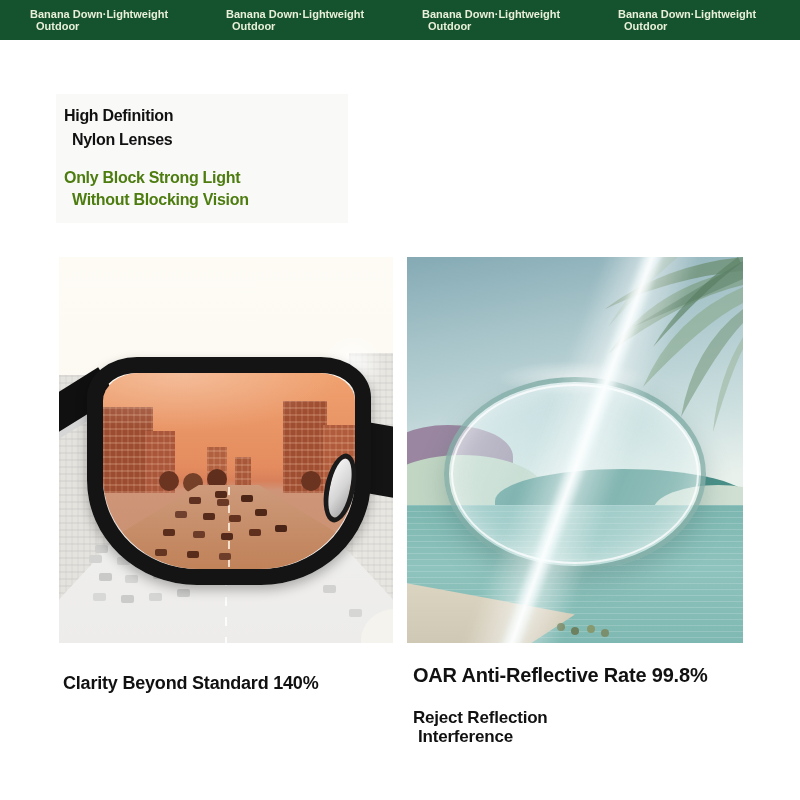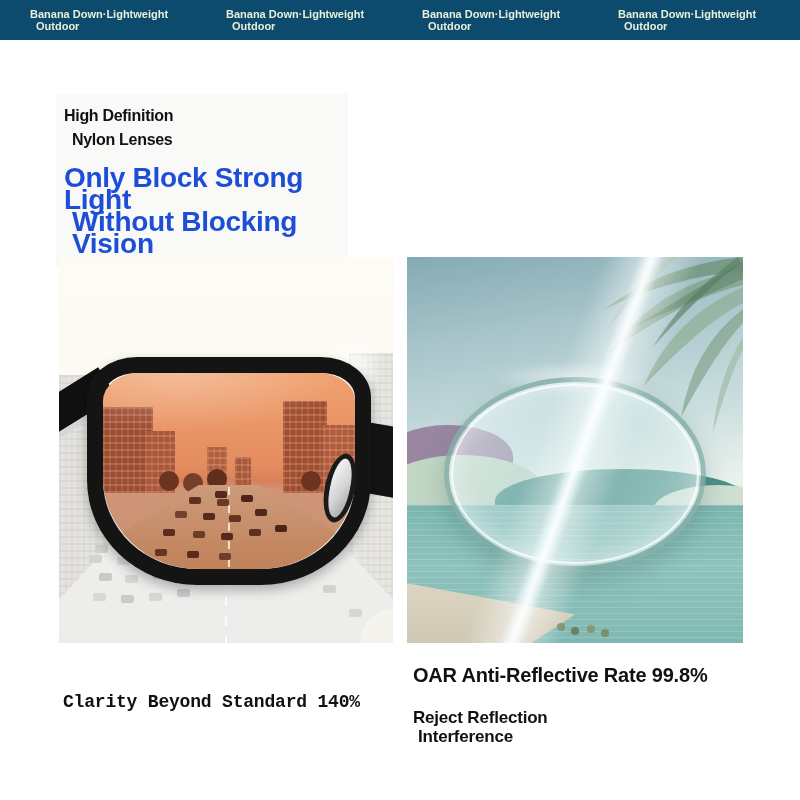--- a/index.html
+++ b/index.html
@@ -1,30 +1,30 @@
 <!DOCTYPE html>
 <html><head>
 <meta charset="utf-8">
 <style>
   * { margin:0; padding:0; box-sizing:border-box; }
   html,body { background:#ffffff; }
   body { font-family:"Liberation Sans", sans-serif; }
   .page { position:relative; width:800px; height:800px; background:#ffffff; overflow:hidden; margin:0 auto; }
 
   
-  .top-bar { position:absolute; left:0; top:0; width:800px; height:40px; background:#0c4a6e; display:flex; }
+  .top-bar { position:absolute; left:0; top:0; width:800px; height:40px; background:#14532d; display:flex; }
   .brand-cell { width:196px; padding-left:30px; display:flex; flex-direction:column; justify-content:center; }
   .brand-l1 { color:#e9efd9; font-size:11px; font-weight:bold; line-height:12px; white-space:nowrap; }
   .brand-l2 { color:#e9efd9; font-size:11px; font-weight:bold; line-height:12px; padding-left:6px; }
 
   
   .headline { position:absolute; left:56px; top:94px; width:292px; background:#f9f9f8; padding:10px 6px 12px 8px; }
   .title { font-size:16px; font-weight:bold; color:#111; line-height:24px; letter-spacing:-0.3px; }
   .title .indent, .subtitle .indent { padding-left:8px; }
-  .subtitle { margin-top:15px; font-size:28px; font-weight:bold; color:#1d4ed8; line-height:22px; letter-spacing:-0.3px; }
+  .subtitle { margin-top:15px; font-size:16px; font-weight:bold; color:#4d7c0f; line-height:22px; letter-spacing:-0.3px; }
 
   
   .panel { position:absolute; top:257px; height:386px; overflow:hidden; }
   .panel-left  { left:59px;  width:334px; background:#fbf6e9; }
   .panel-right { left:407px; width:336px; background:#cfe2e3; }
 
   
   .l-sky { position:absolute; inset:0; background:linear-gradient(#fdf8ec 0%, #f8f2e3 55%, #f0ead9 70%); }
   .ob { position:absolute; background-image:
         repeating-linear-gradient(0deg, rgba(90,90,90,.16) 0 2px, transparent 2px 7px),
@@ -109,21 +109,21 @@
         border:2px solid rgba(255,255,255,.75); }
   .beam-wide { position:absolute; left:126px; top:-34px; width:92px; height:470px; transform:rotate(20deg);
         background:linear-gradient(90deg, rgba(255,255,255,0) 0%, rgba(255,255,255,.45) 38%, rgba(228,250,252,.7) 50%, rgba(255,255,255,.45) 62%, rgba(255,255,255,0) 100%);
         filter:blur(3px); }
   .beam-core { position:absolute; left:160px; top:-34px; width:24px; height:470px; transform:rotate(20deg);
         background:linear-gradient(90deg, rgba(255,255,255,0), rgba(255,255,255,.95), rgba(255,255,255,0));
         filter:blur(1px); }
 
   
   .cap { position:absolute; color:#111; font-weight:bold; letter-spacing:-0.2px; white-space:nowrap; }
-  .cap-small-left  { left:63px;  top:692px; font-size:18px;font-family:Liberation Mono, monospace; }
+  .cap-small-left  { left:63px;  top:673px; font-size:18px; }
   .cap-large-left  { left:61px;  top:705px; font-size:27px; letter-spacing:0.2px; }
   .cap-large-right { left:413px; top:664px; font-size:20px; }
   .cap-small-right { left:413px; top:708px; font-size:17px; line-height:19px; white-space:normal; }
   .cap-small-right .indent { padding-left:5px; }
 </style>
 </head>
 <body>
 
 <div class="page">
 

